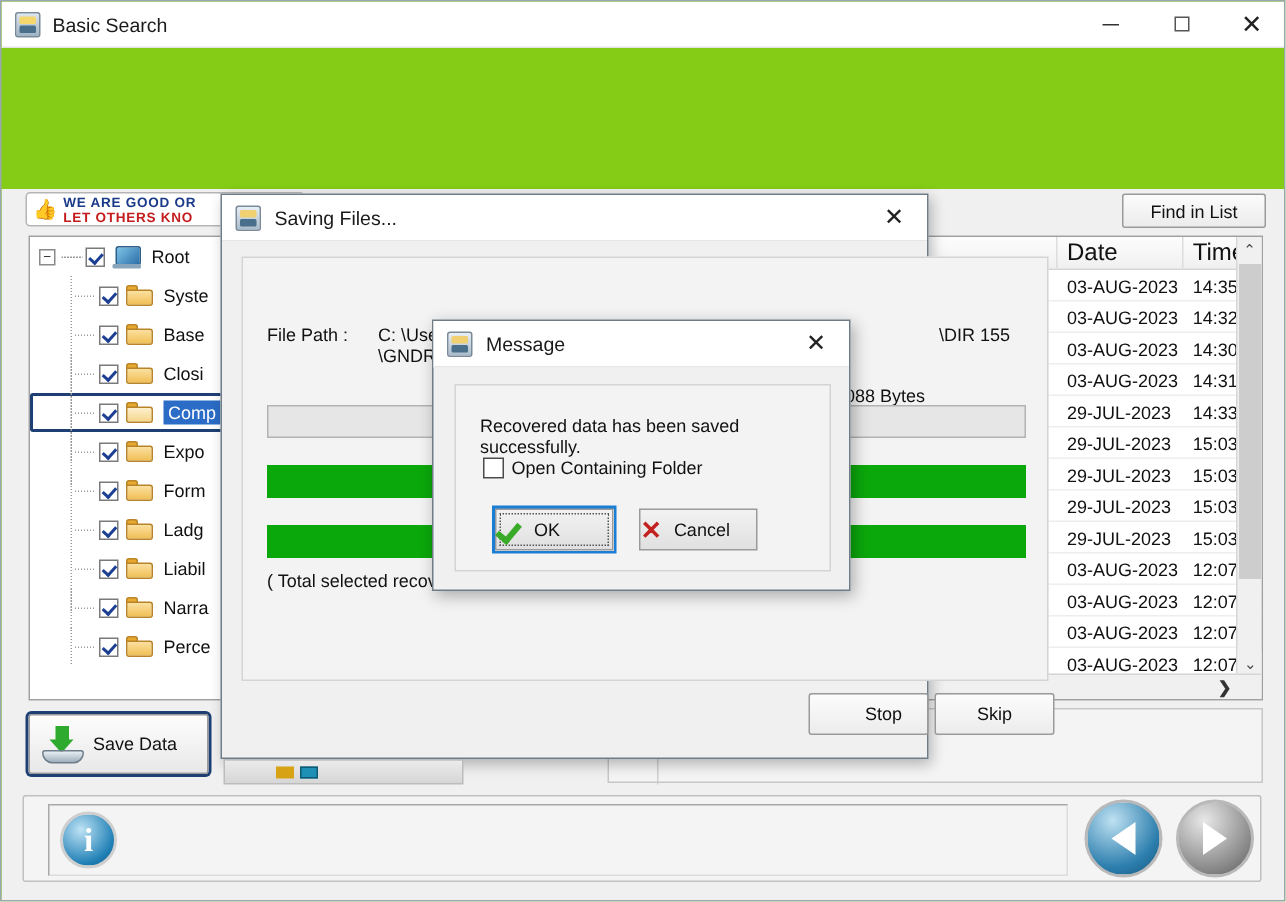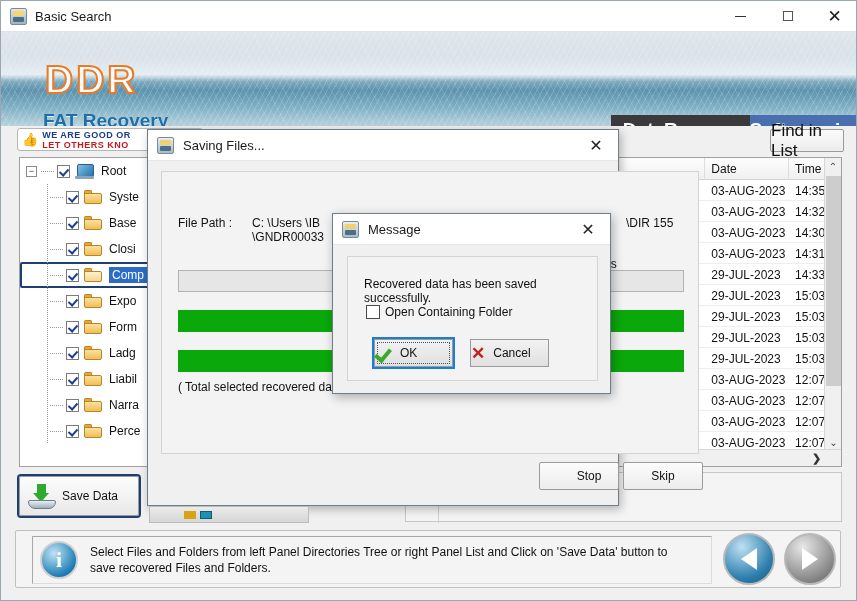--- a/index.html
+++ b/index.html
@@ -103,24 +103,24 @@
     position:absolute; left:16px; top:2px; width:186px; height:23px;
     background:#ffffff; border:1px solid #b5b5b5; border-radius:3px;
     display:flex; align-items:center; padding-left:4px; overflow:hidden;
   }
   .promo-hand { font-size:13px; color:#2a4f8f; margin-right:4px; }
   .promo-lines { line-height:10px; }
   .promo-l1 { font-size:9px; font-weight:bold; color:#1b3a8a; letter-spacing:.5px;}
   .promo-l2 { font-size:9px; font-weight:bold; color:#c41c1c; letter-spacing:.5px;}
 
   .find-btn {
-    position:absolute; right:14px; top:3px; width:74px; height:23px;
+    position:absolute; right:14px; top:3px; width:96px; height:23px;
     background:linear-gradient(#fbfbfb,#ececed);
     border:1px solid #9a9a9a; border-radius:2px;
-    font-size:17px; color:#111;
+    font-size:12px; color:#111;
     display:flex; align-items:center; justify-content:center;
     cursor:pointer;
   }
 
   
   .tree-panel {
     position:absolute; left:18px; top:31px; width:280px; height:310px;
     background:#fff; border:1px solid #a0a0a0;
     overflow:hidden;
   }
@@ -213,21 +213,21 @@
   
   .list-panel {
     position:absolute; left:404px; top:31px; width:437px; height:310px;
     background:#fff; border:1px solid #a0a0a0; overflow:hidden;
   }
   .list-header {
     display:flex; height:22px; background:linear-gradient(#fdfdfd,#f0f0f0);
     border-bottom:1px solid #d3d3d3;
   }
   .list-header .hcell {
-    font-size:12px; color:#111; display:flex; align-items:center;
+    font-size:16px; color:#111; display:flex; align-items:center;
     padding-left:6px; border-right:1px solid #ddd; height:22px;
   }
   .col-name { width:200px; }
   .col-size { width:100px; }
   .col-date { width:84px; }
   .col-time { width:52px; }
   .list-body { }
   .list-row { display:flex; height:21px; border-bottom:1px solid #eee; }
   .list-row .cell {
     font-size:12px; color:#111; display:flex; align-items:center;
@@ -358,21 +358,20 @@
     display:flex; align-items:center; padding-left:34px;
   }
   .mini-strip .sw1 { width:12px;height:8px;background:#d8a215;margin-right:4px;}
   .mini-strip .sw2 { width:12px;height:8px;background:#1e8fb5;border:1px solid #0c5a74;}
 
   
   .dlg-msg {
     position:absolute; left:287px; top:212px; width:279px; height:181px;
     background:#f0f0f0; border:1px solid #6f7d88;
     box-shadow: 2px 3px 10px rgba(0,0,0,0.3);
-    margin-left: 44px;
   }
   .msg-inner {
     position:absolute; left:14px; top:42px; width:251px; height:125px;
     background:#f3f3f3; border:1px solid #d4d4d4;
   }
   .msg-text { position:absolute; left:16px; top:20px; font-size:12px; color:#111; }
   .msg-cb-row { position:absolute; left:18px; top:48px; display:flex; align-items:center; }
   .msg-cb { width:14px;height:14px;border:1px solid #4a4a4a; background:#fff; margin-right:5px; }
   .msg-cb-label { font-size:12px; color:#111; }
   .msg-btn {
@@ -410,29 +409,20 @@
         </div>
       <div class="win-btn">
           <span class="glyph-max"></span>
         </div>
       <div class="win-btn">
           <span class="glyph-close">✕</span>
         </div>
     </div>
   </div>
 
-  <div class="banner">
-    <div class="banner-top-sheen"></div>
-    <div class="ddr-logo">DDR</div>
-    <div class="fat-recovery">FAT Recovery</div>
-    <div class="brand-tag">
-      <div class="brand-dark">DataRecovery</div>
-      <div class="brand-blue">Software.in</div>
-    </div>
-  </div>
 
   <div class="body-area">
 
     <div class="promo">
       <span class="promo-hand">👍</span>
       <div class="promo-lines">
         <div class="promo-l1">WE ARE GOOD OR</div>
         <div class="promo-l2">LET OTHERS KNO</div>
       </div>
     </div>
@@ -665,21 +655,20 @@
     </div>
 
     <div class="details-panel">
       <div class="details-label">Company Details</div>
       <div class="details-divider"></div>
     </div>
 
     <div class="statusbar">
       <div class="status-inner">
         <div class="info-ico">i</div>
-        <div class="status-text">Select Files and Folders from left Panel Directories Tree or right Panel List and Click on 'Save Data' button to save recovered Files and Folders.</div>
       </div>
     </div>
     <div class="navbtn prev">
       <div class="tri-l"></div>
     </div>
     <div class="navbtn next">
       <div class="tri-r"></div>
     </div>
   </div>
 

